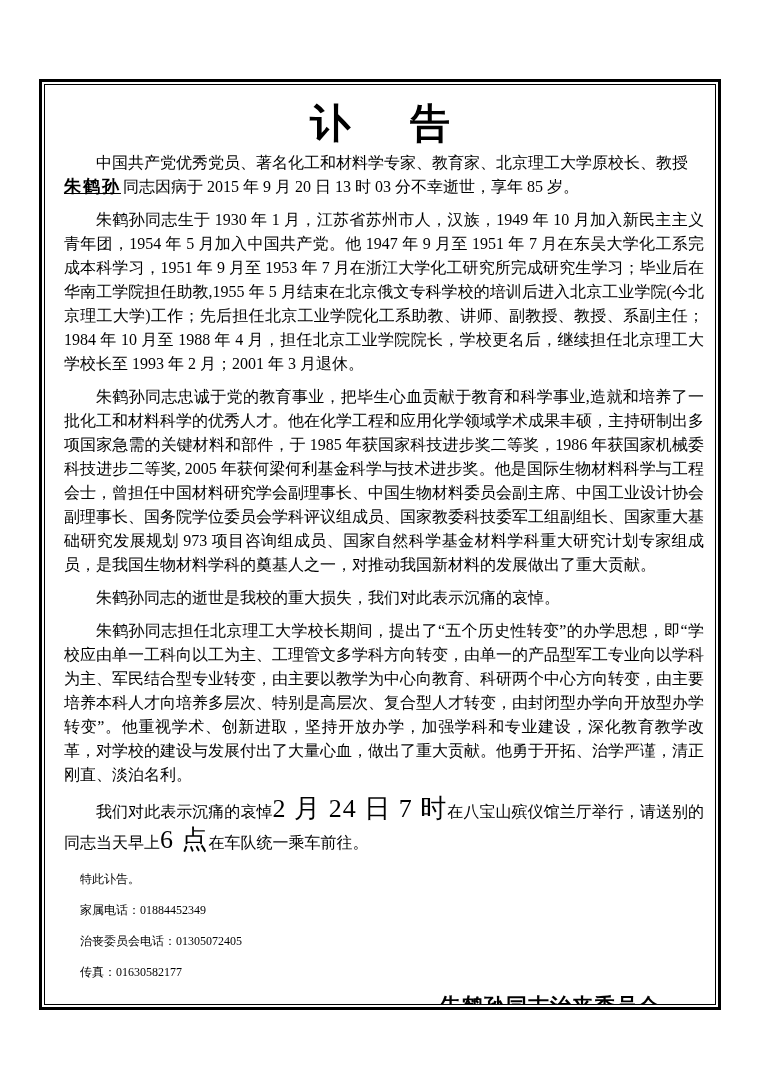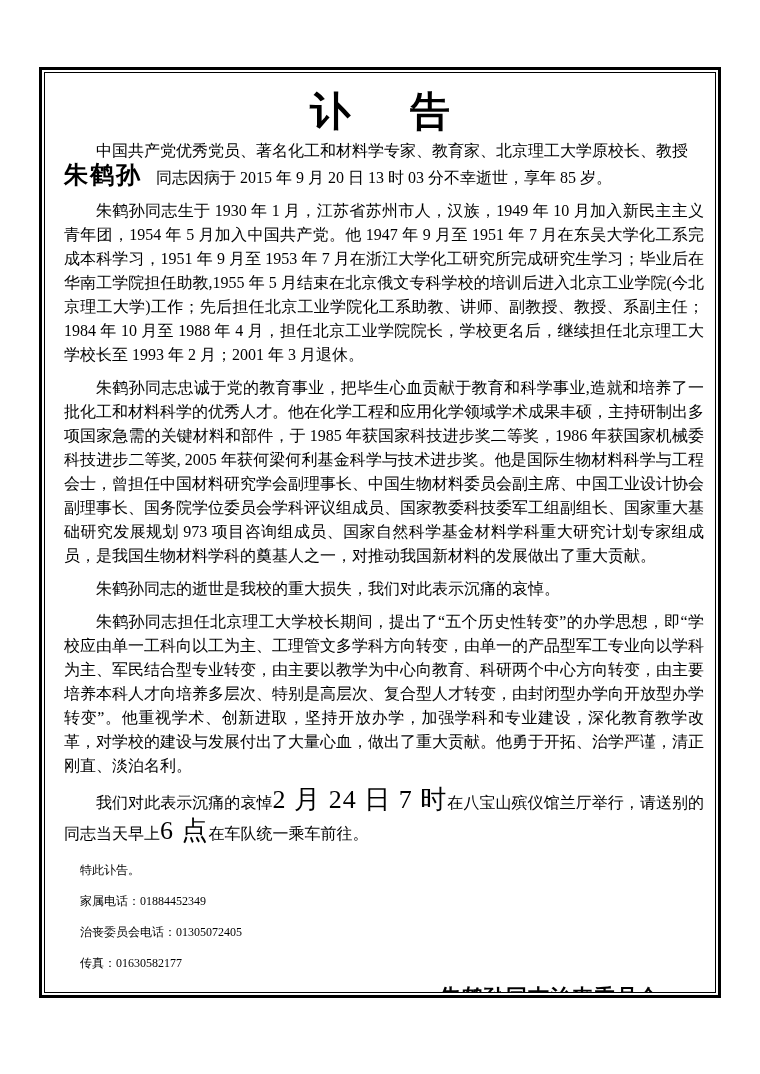--- a/index.html
+++ b/index.html
@@ -10,21 +10,21 @@
   body {
     width: 760px;
     height: 1074px;
     position: relative;
     font-family: "Liberation Serif", "DejaVu Serif", serif;
     color: #000000;
   }
   .frame-outer {
     position: absolute;
     left: 39px;
-    top: 67px;
+    top: 79px;
     width: 682px;
     height: 931px;
     box-sizing: border-box;
     border: 3px solid #000000;
     padding: 2px;
     background: #ffffff;
   }
   .frame-inner {
     box-sizing: border-box;
     width: 100%;
@@ -52,25 +52,26 @@
     text-indent: 2em;
   }
   .intro-para {
     text-indent: 0;
   }
   .intro-line1 {
     display: block;
     text-indent: 2em;
   }
   .deceased-name {
-    font-size: 24px;
+    font-size: 17px;
     font-weight: bold;
     letter-spacing: 2px;
     line-height: 1;
-    padding-right: 14px;
+    padding-right: 2px;
+    text-decoration: underline;
   }
   .farewell-para {
     line-height: 30px;
   }
   .big-time {
     font-size: 26px;
     line-height: 1;
     letter-spacing: 1px;
     white-space: nowrap;
   }

